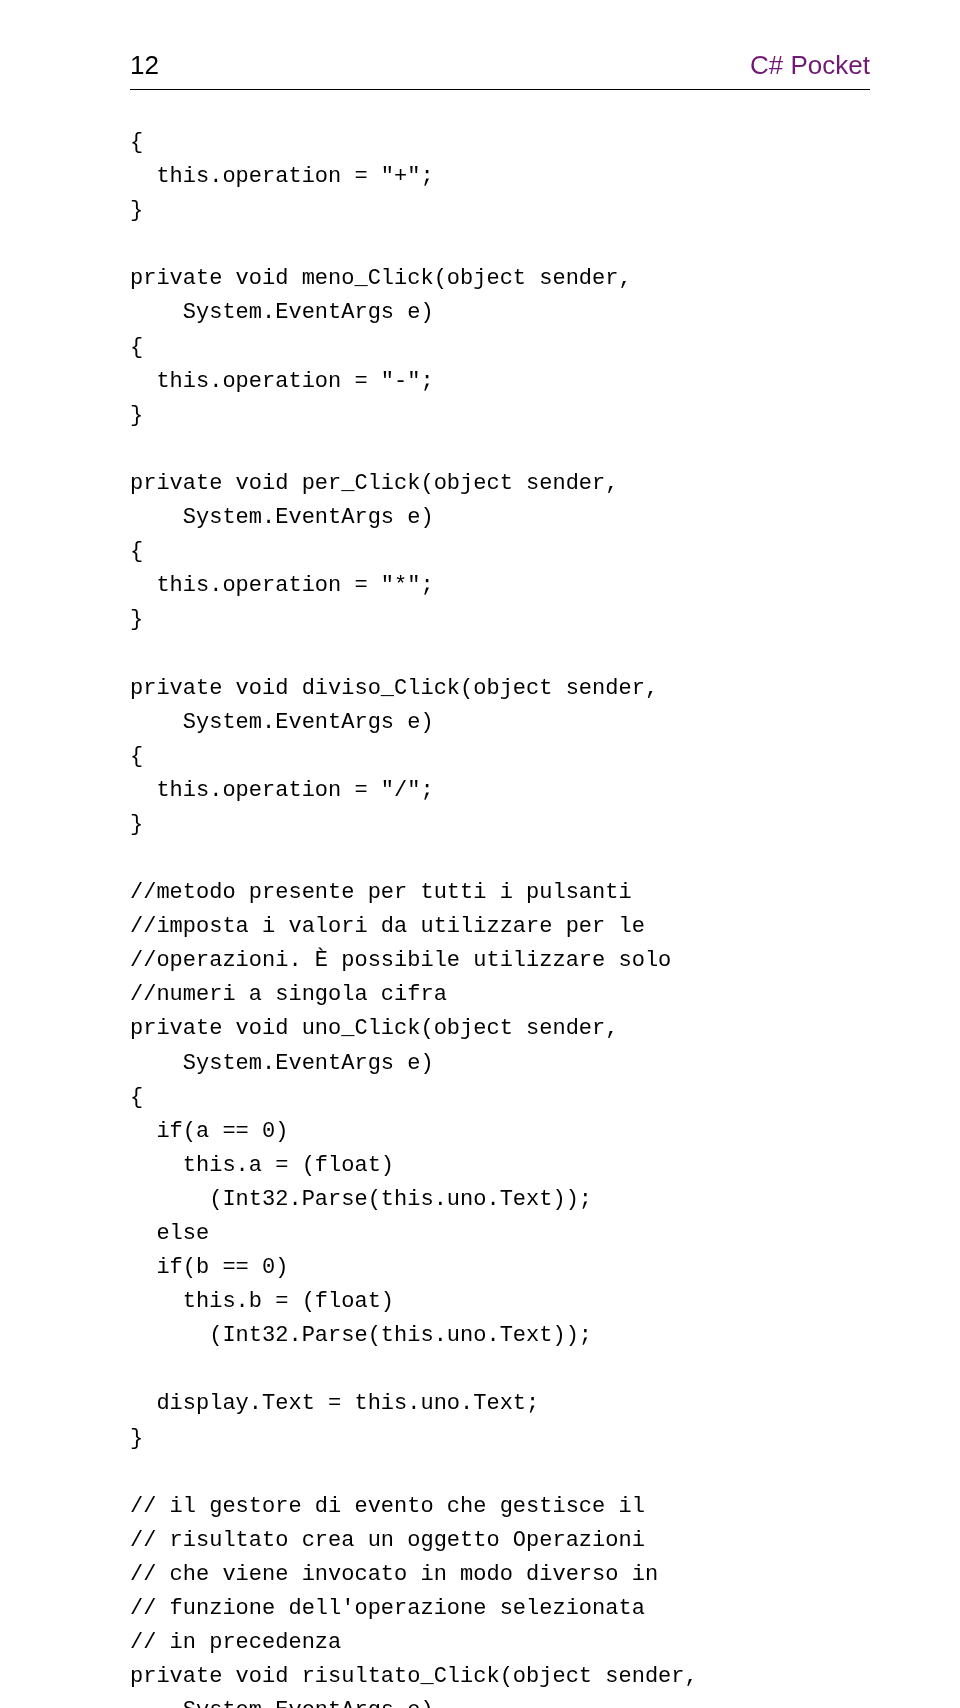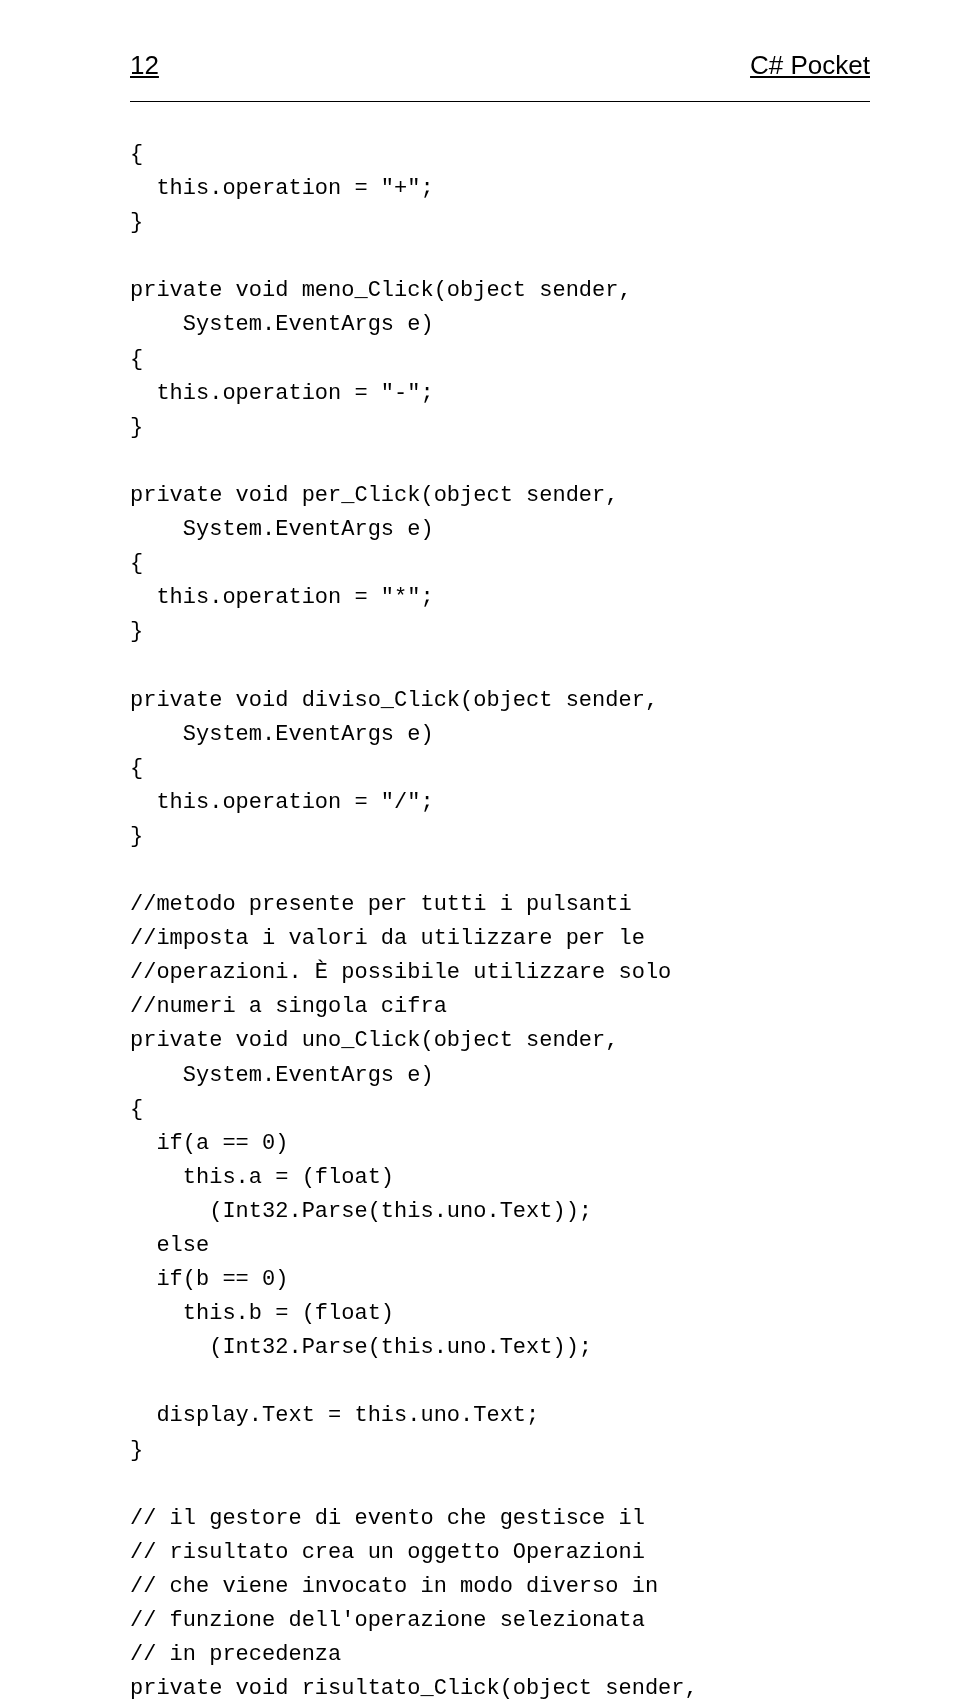--- a/index.html
+++ b/index.html
@@ -10,33 +10,32 @@
     width: 960px;
   }
   .page {
     padding: 50px 90px 60px 130px;
   }
   .header {
     display: flex;
     justify-content: space-between;
     align-items: baseline;
     border-bottom: 1px solid #000;
-    padding-bottom: 20px;
+    padding-bottom: 8px;
     margin-bottom: 36px;
-    text-decoration: underline;
   }
   .page-number {
     font-size: 26px;
     font-family: 'Trebuchet MS', 'Segoe UI', sans-serif;
     color: #000;
   }
   .book-title {
     font-size: 26px;
     font-family: 'Trebuchet MS', 'Segoe UI', sans-serif;
-    color: #000000;
+    color: #701a75;
   }
   .code-block {
     font-family: 'Courier New', Courier, monospace;
     font-size: 22px;
     line-height: 1.55;
     white-space: pre;
     color: #000;
   }
 </style>
 </head>

